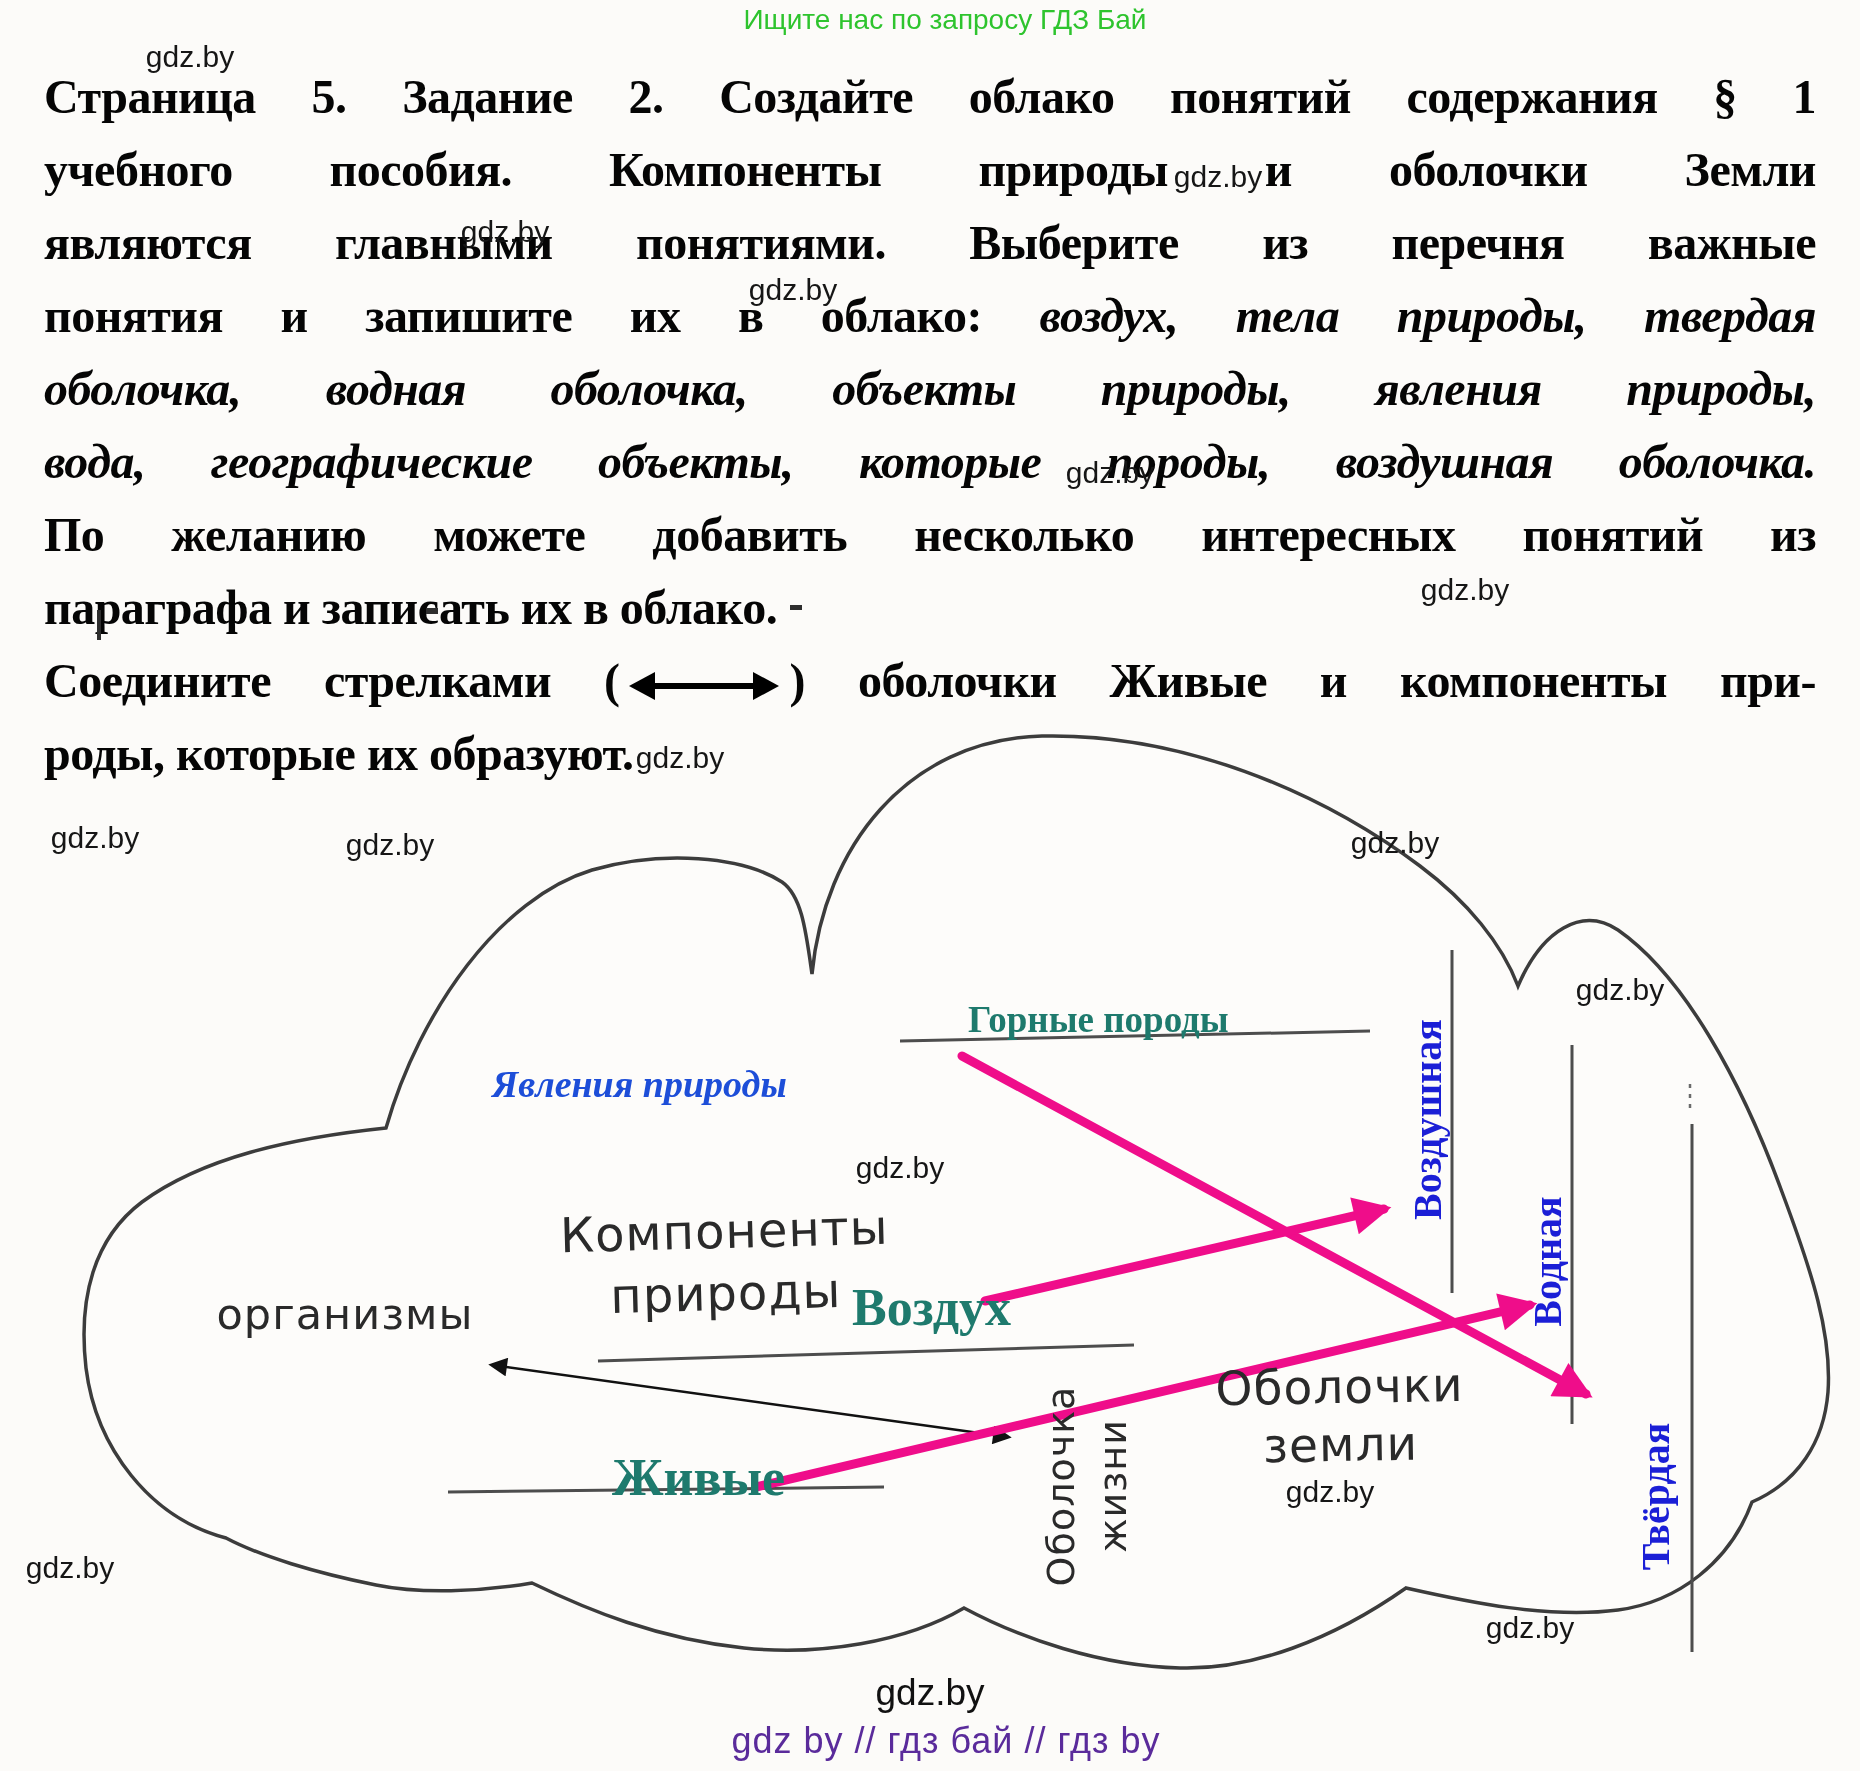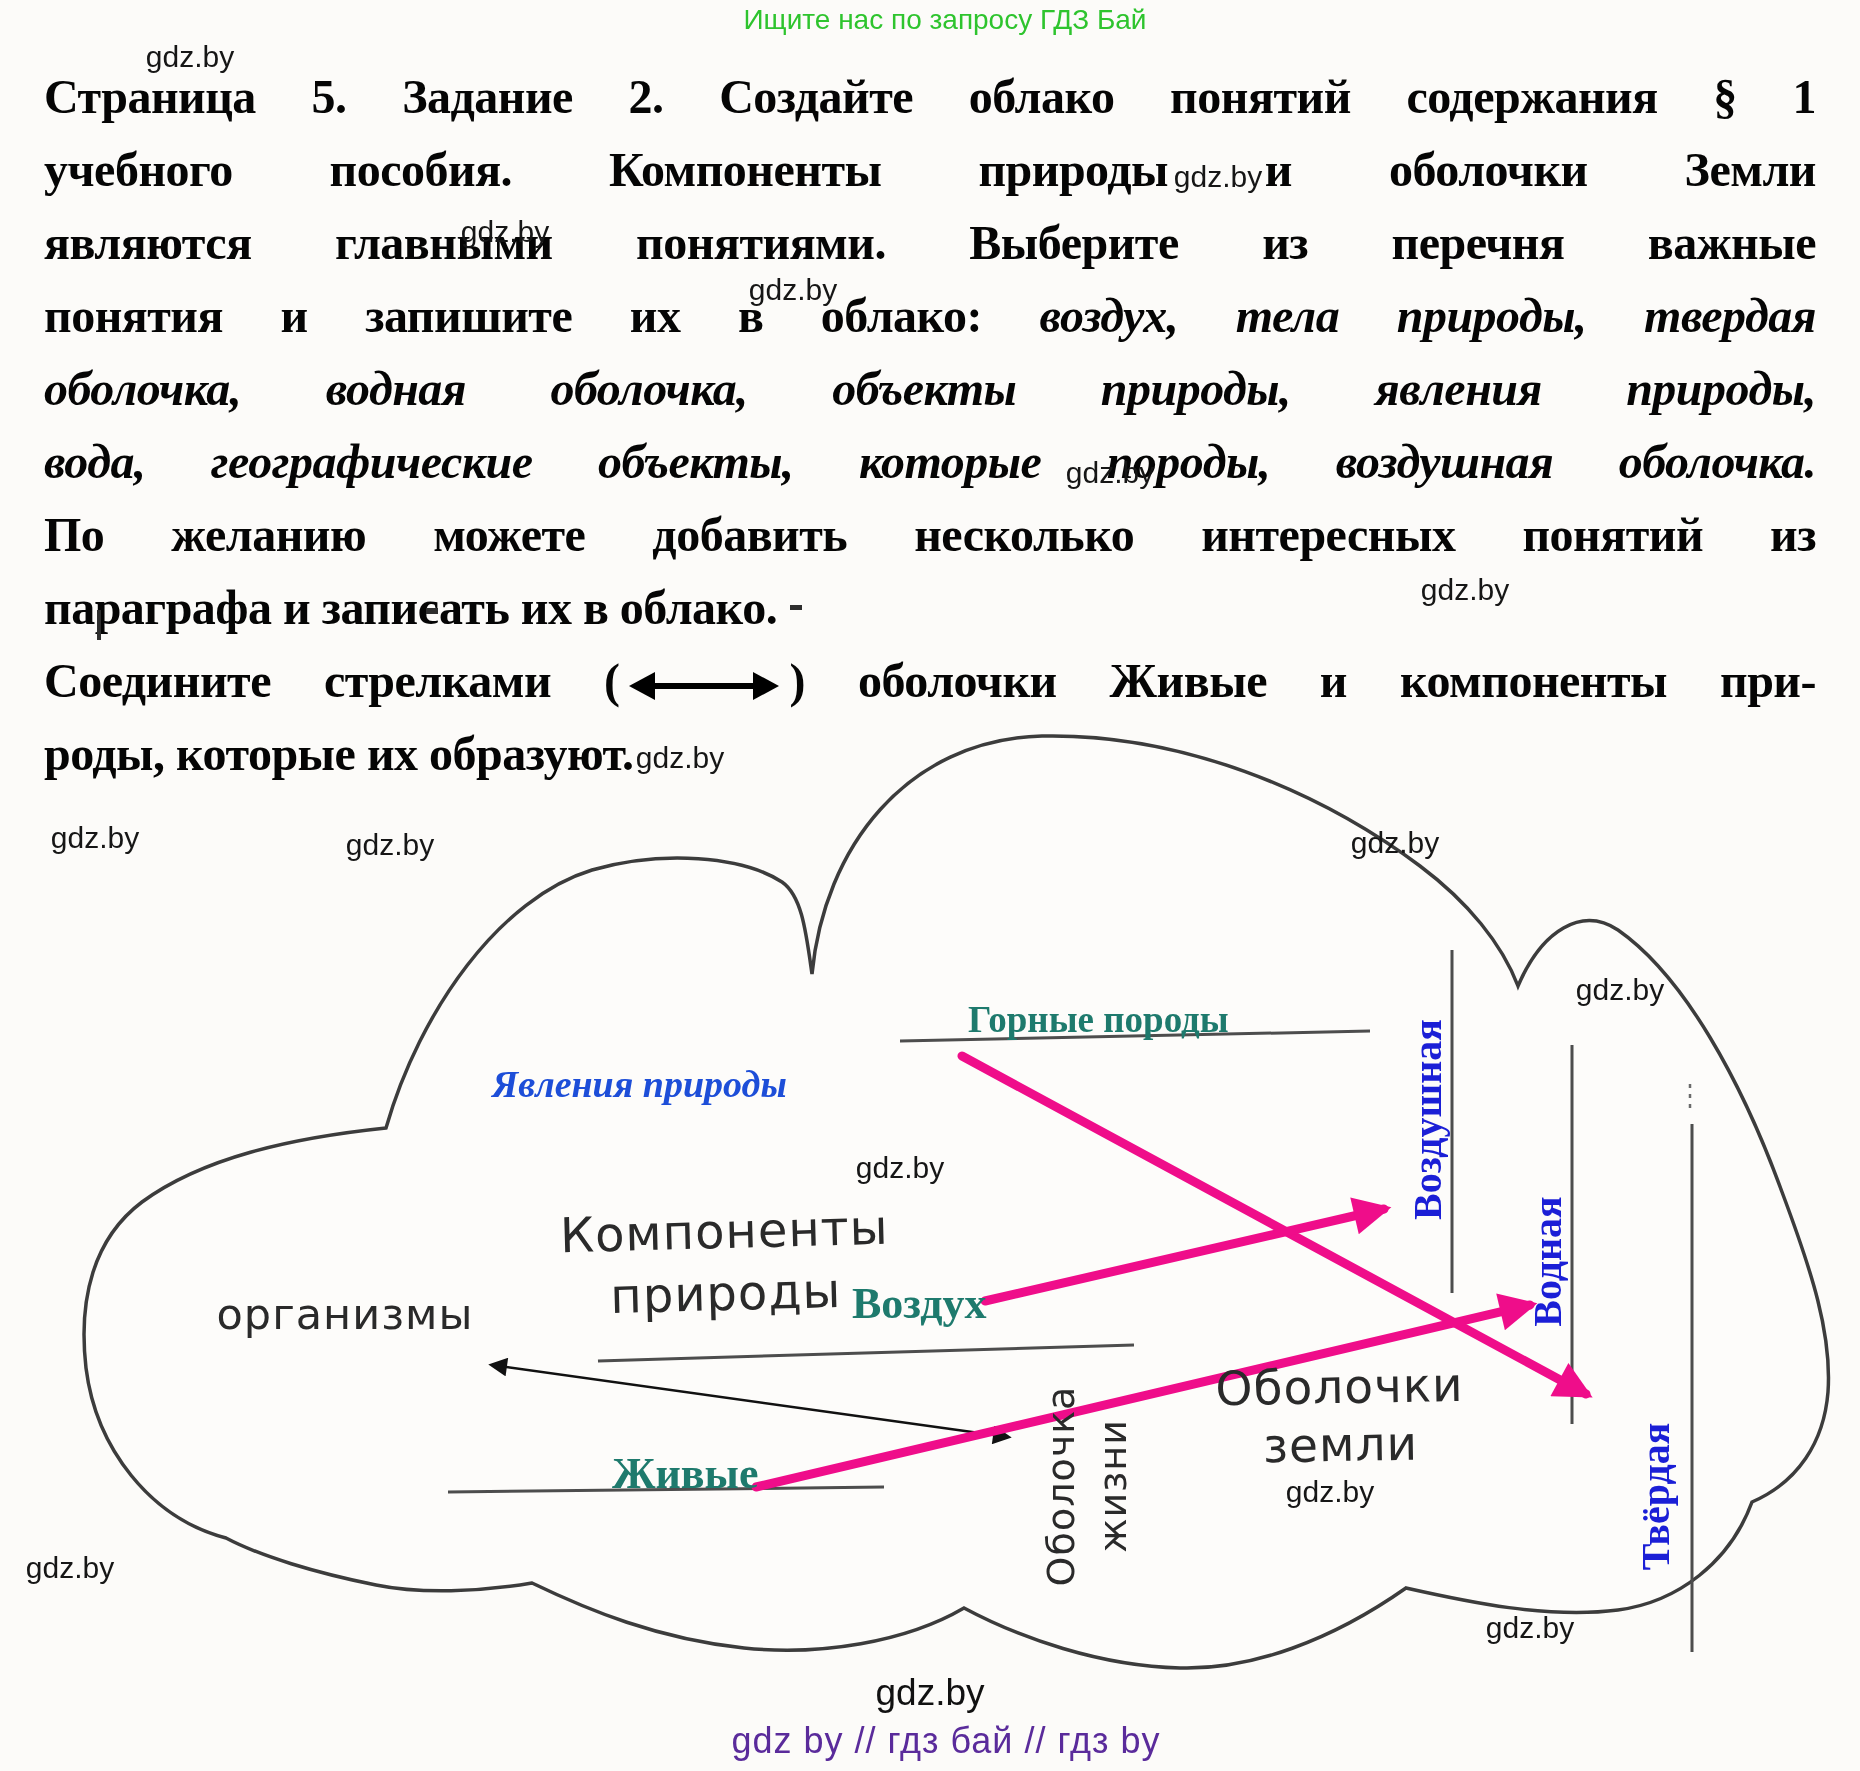--- a/index.html
+++ b/index.html
@@ -40,21 +40,21 @@
   .wm{
     position:absolute; transform:translate(-50%,-50%);
     font-family:"Liberation Sans", sans-serif; font-size:30px; color:#161616;
     white-space:nowrap; z-index:3;
   }
   
   .lay{ position:absolute; left:0; top:0; z-index:2; }
   .lay2{ position:absolute; left:0; top:0; z-index:4; }
   
   .lbl{ position:absolute; z-index:5; }
-  .teal{ color:#1e7a6d; font-weight:bold; font-size:44px; font-family:"Liberation Serif",serif; }
+  .teal{ color:#1e7a6d; font-weight:bold; font-size:52px; font-family:"Liberation Serif",serif; }
   .red-lbl{ color:#1d4ed8; font-weight:bold; font-style:italic; font-size:38px; }
   .hand{
     font-family:"DejaVu Sans", sans-serif; color:#2a2a2a;
     text-align:center; letter-spacing:1px;
   }
   .blue-v{
     color:#1b1fd6; font-weight:bold; font-size:40px; font-family:"Liberation Serif",serif;
     text-align:center; white-space:nowrap;
   }
   .rot90{ transform:rotate(-90deg); }

